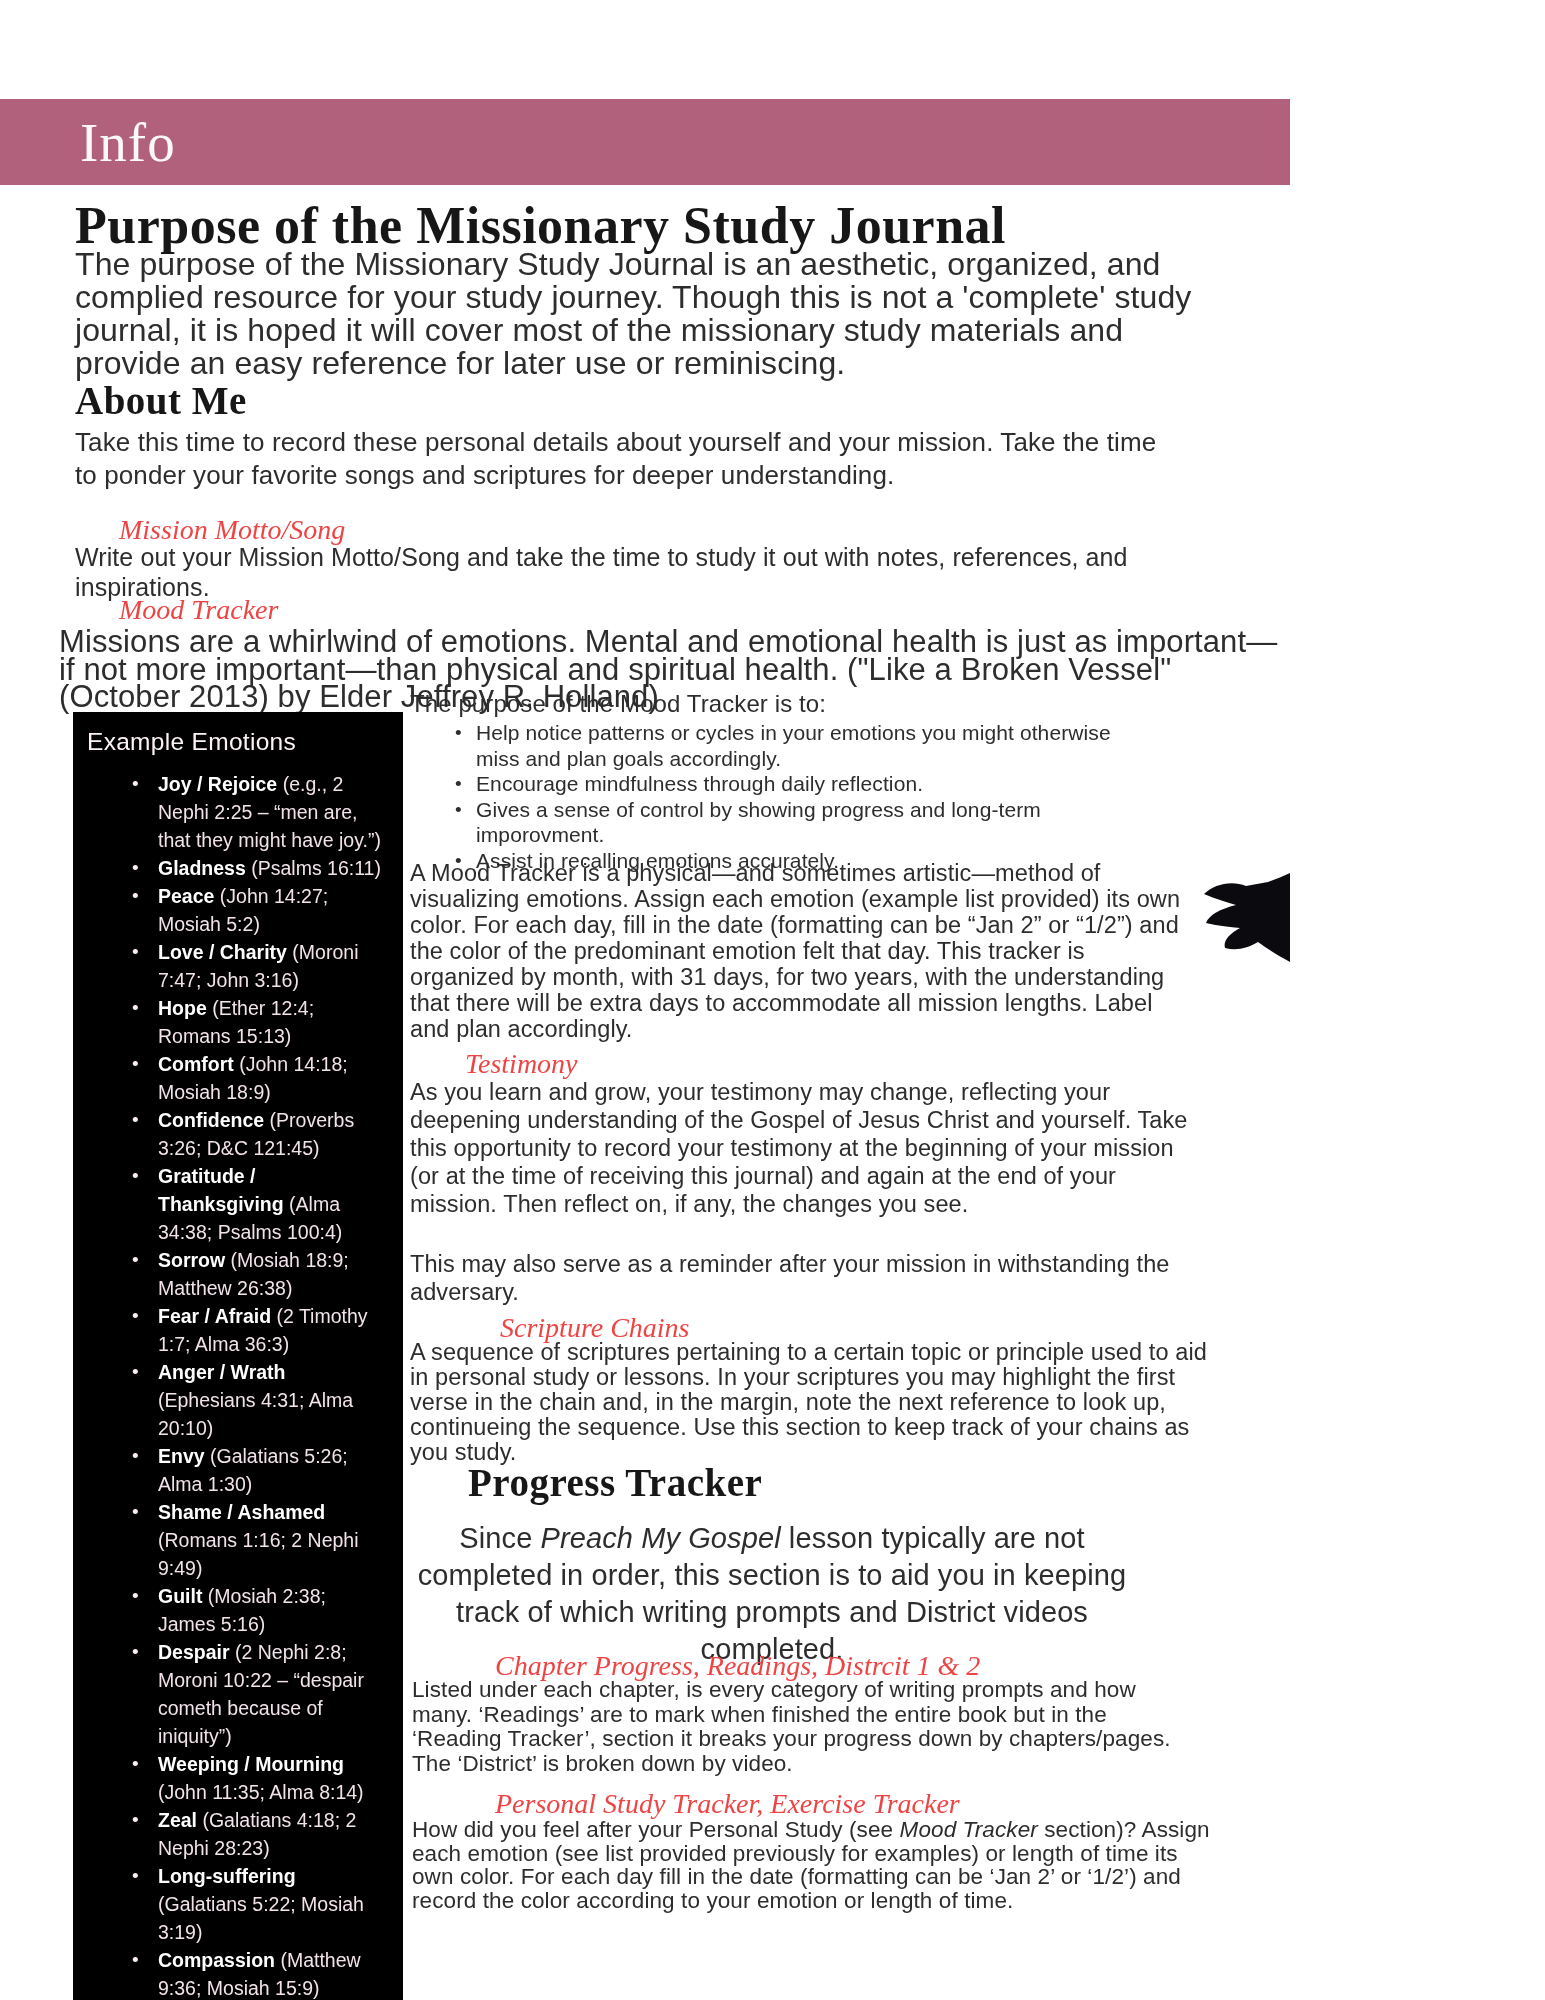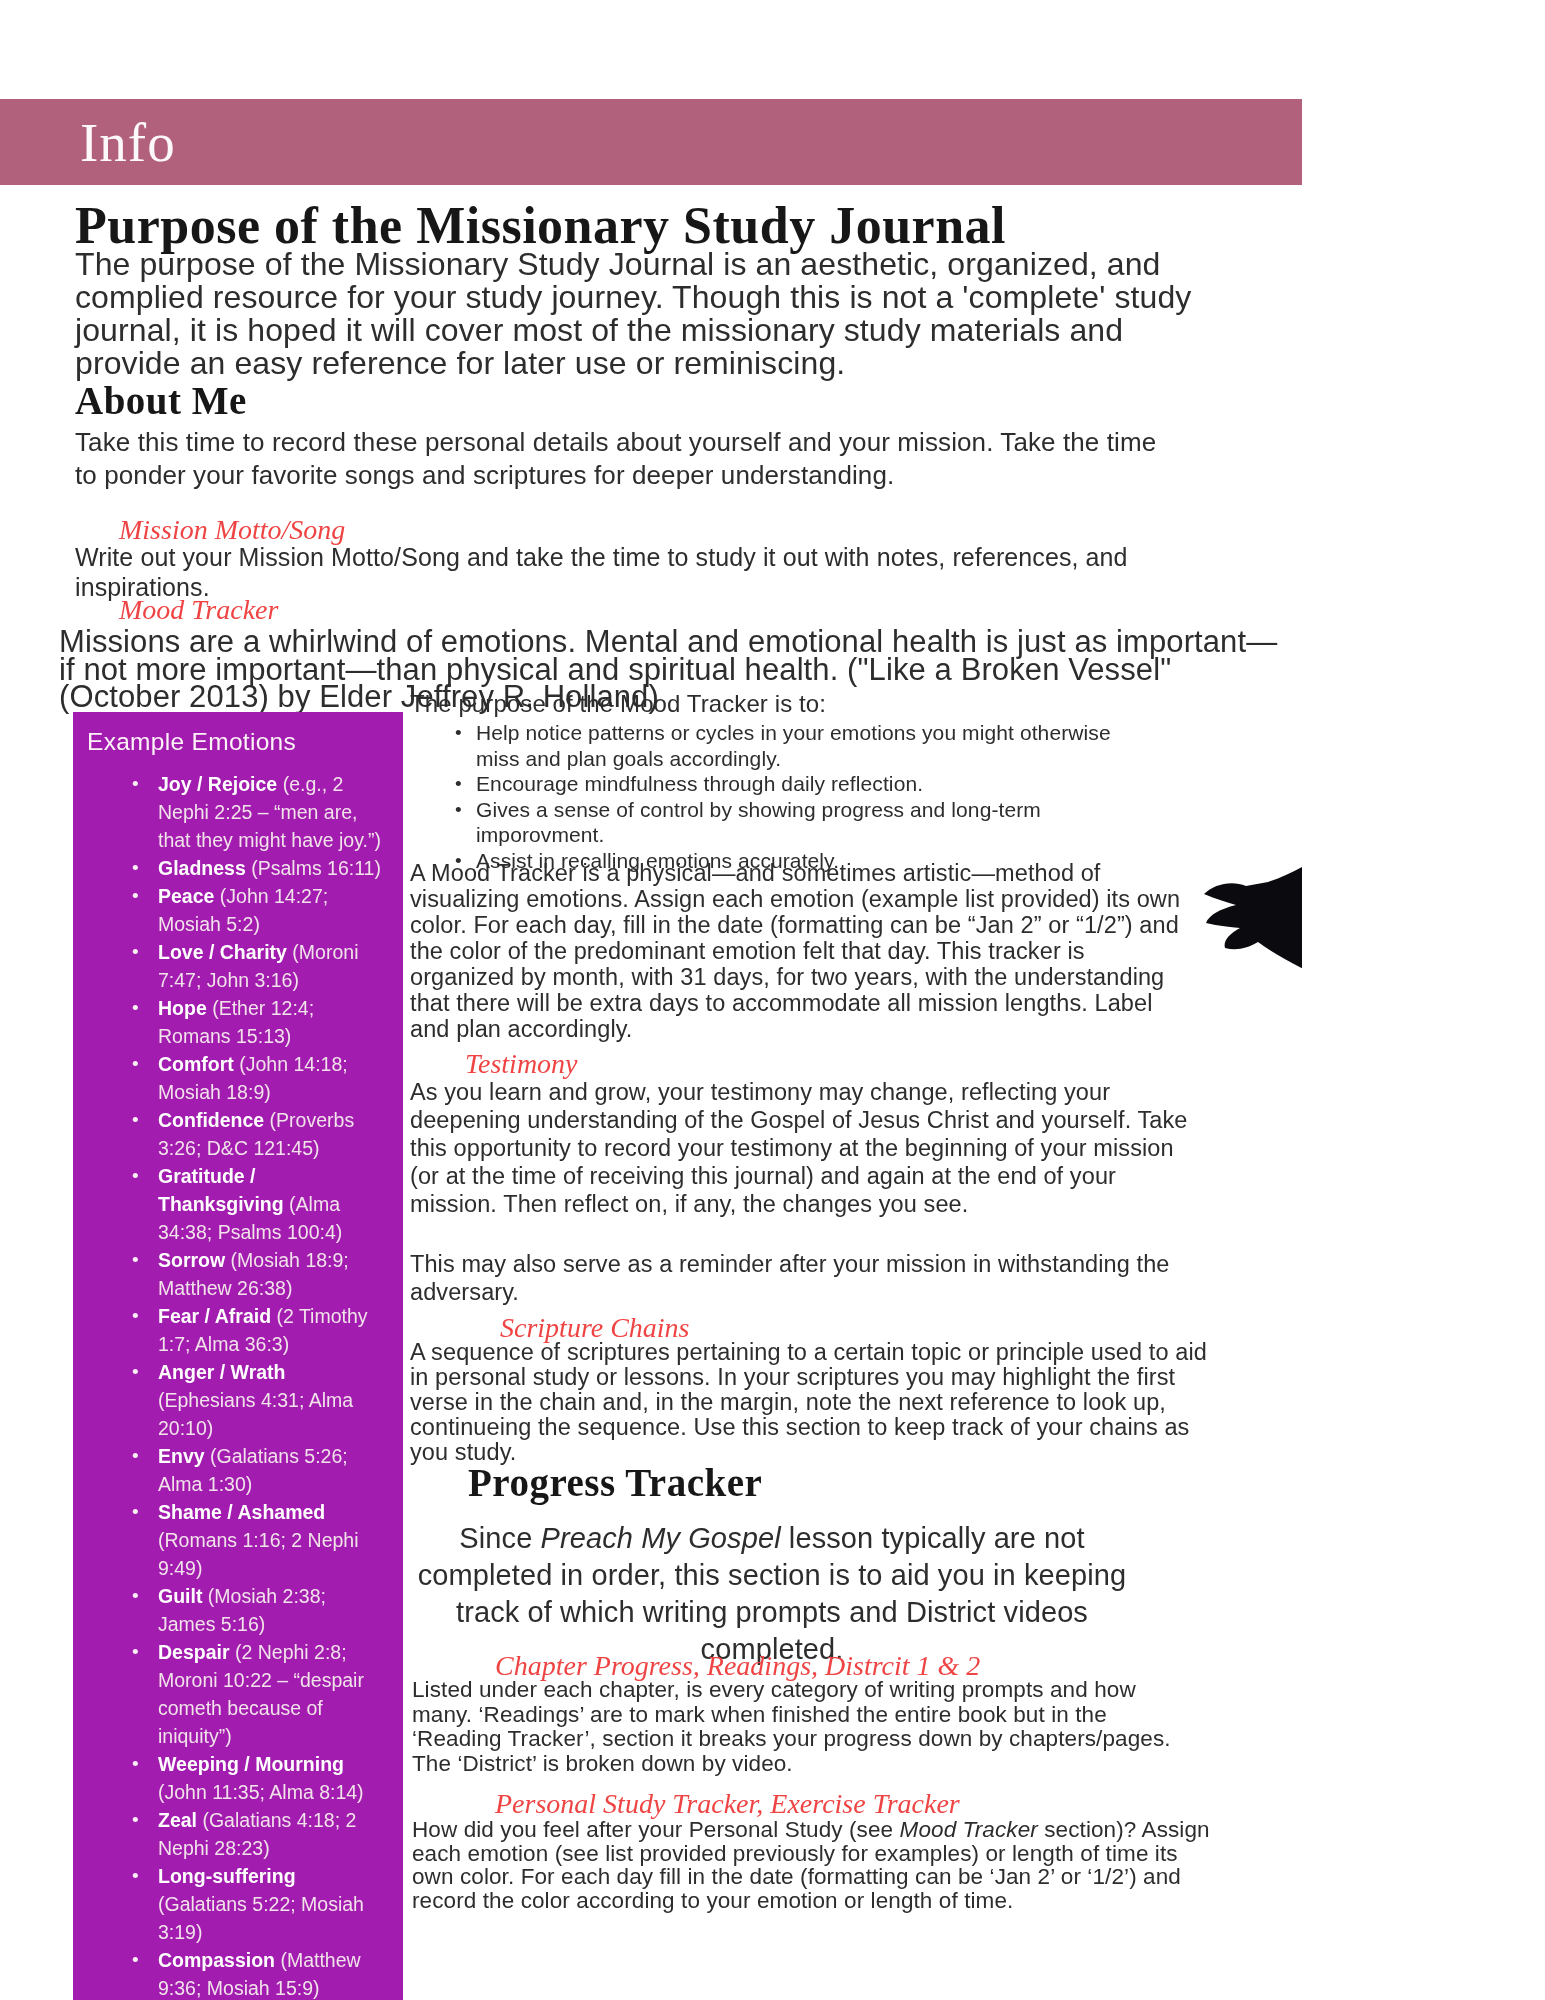--- a/index.html
+++ b/index.html
@@ -1,27 +1,27 @@
 <!DOCTYPE html>
 <html><head>
 <meta charset="utf-8">
 <style>
   html,body{margin:0;padding:0;background:#ffffff;}
   .page{position:relative;width:1290px;height:2000px;background:#ffffff;overflow:hidden;
-        font-family:"Liberation Sans","DejaVu Sans",sans-serif;color:#2d2d2d;padding-left:12px;}
+        font-family:"Liberation Sans","DejaVu Sans",sans-serif;color:#2d2d2d;}
   .serif{font-family:"Liberation Serif","DejaVu Serif",serif;}
   .abs{position:absolute;}
   .header-band{left:0;top:99px;width:1303px;height:86px;background:#b2617c;display:flex;align-items:center;}
   .header-title{color:#fdf8fa;font-size:55px;padding-left:80px;font-weight:500;letter-spacing:1px;}
   .h1{font-weight:600;color:#171717;letter-spacing:0.5px;}
   .body-txt{color:#2d2d2d;letter-spacing:0.1px;}
   .it-head{font-style:italic;font-size:28px;color:#ef4444;font-family:Liberation Serif, serif;}
   .it{font-style:italic;}
   
-  .emotions-box{left:73px;top:712px;width:330px;height:1288px;background:#a21caf;box-sizing:border-box;padding:16px 14px 0 14px;}
+  .emotions-box{left:73px;top:712px;width:330px;height:1288px;background:#000000;box-sizing:border-box;padding:16px 14px 0 14px;}
   .emotions-title{color:#fdf2f7;font-size:24.5px;letter-spacing:0.3px;margin:0 0 14px 0;font-weight:400;}
   .emotions-list{list-style:none;margin:0;padding:0 4px 0 71px;color:#f2e2ea;font-size:19.5px;line-height:28px;}
   .emotions-list li{position:relative;}
   .emotions-list li::before{content:"•";position:absolute;left:-26px;top:0;color:#fbeff5;font-size:19px;}
   .emotions-list b{color:#ffffff;font-weight:700;}
   
   .mood-bullets{list-style:none;margin:0;padding:0 0 0 38px;font-size:21px;line-height:25.5px;width:710px;}
   .mood-bullets li{position:relative;margin-left:28px;}
   .mood-bullets li::before{content:"•";position:absolute;left:-21px;top:0;font-size:19px;color:#2d2d2d;}
   .pg-num{color:#4b4b50;font-size:22px;}

